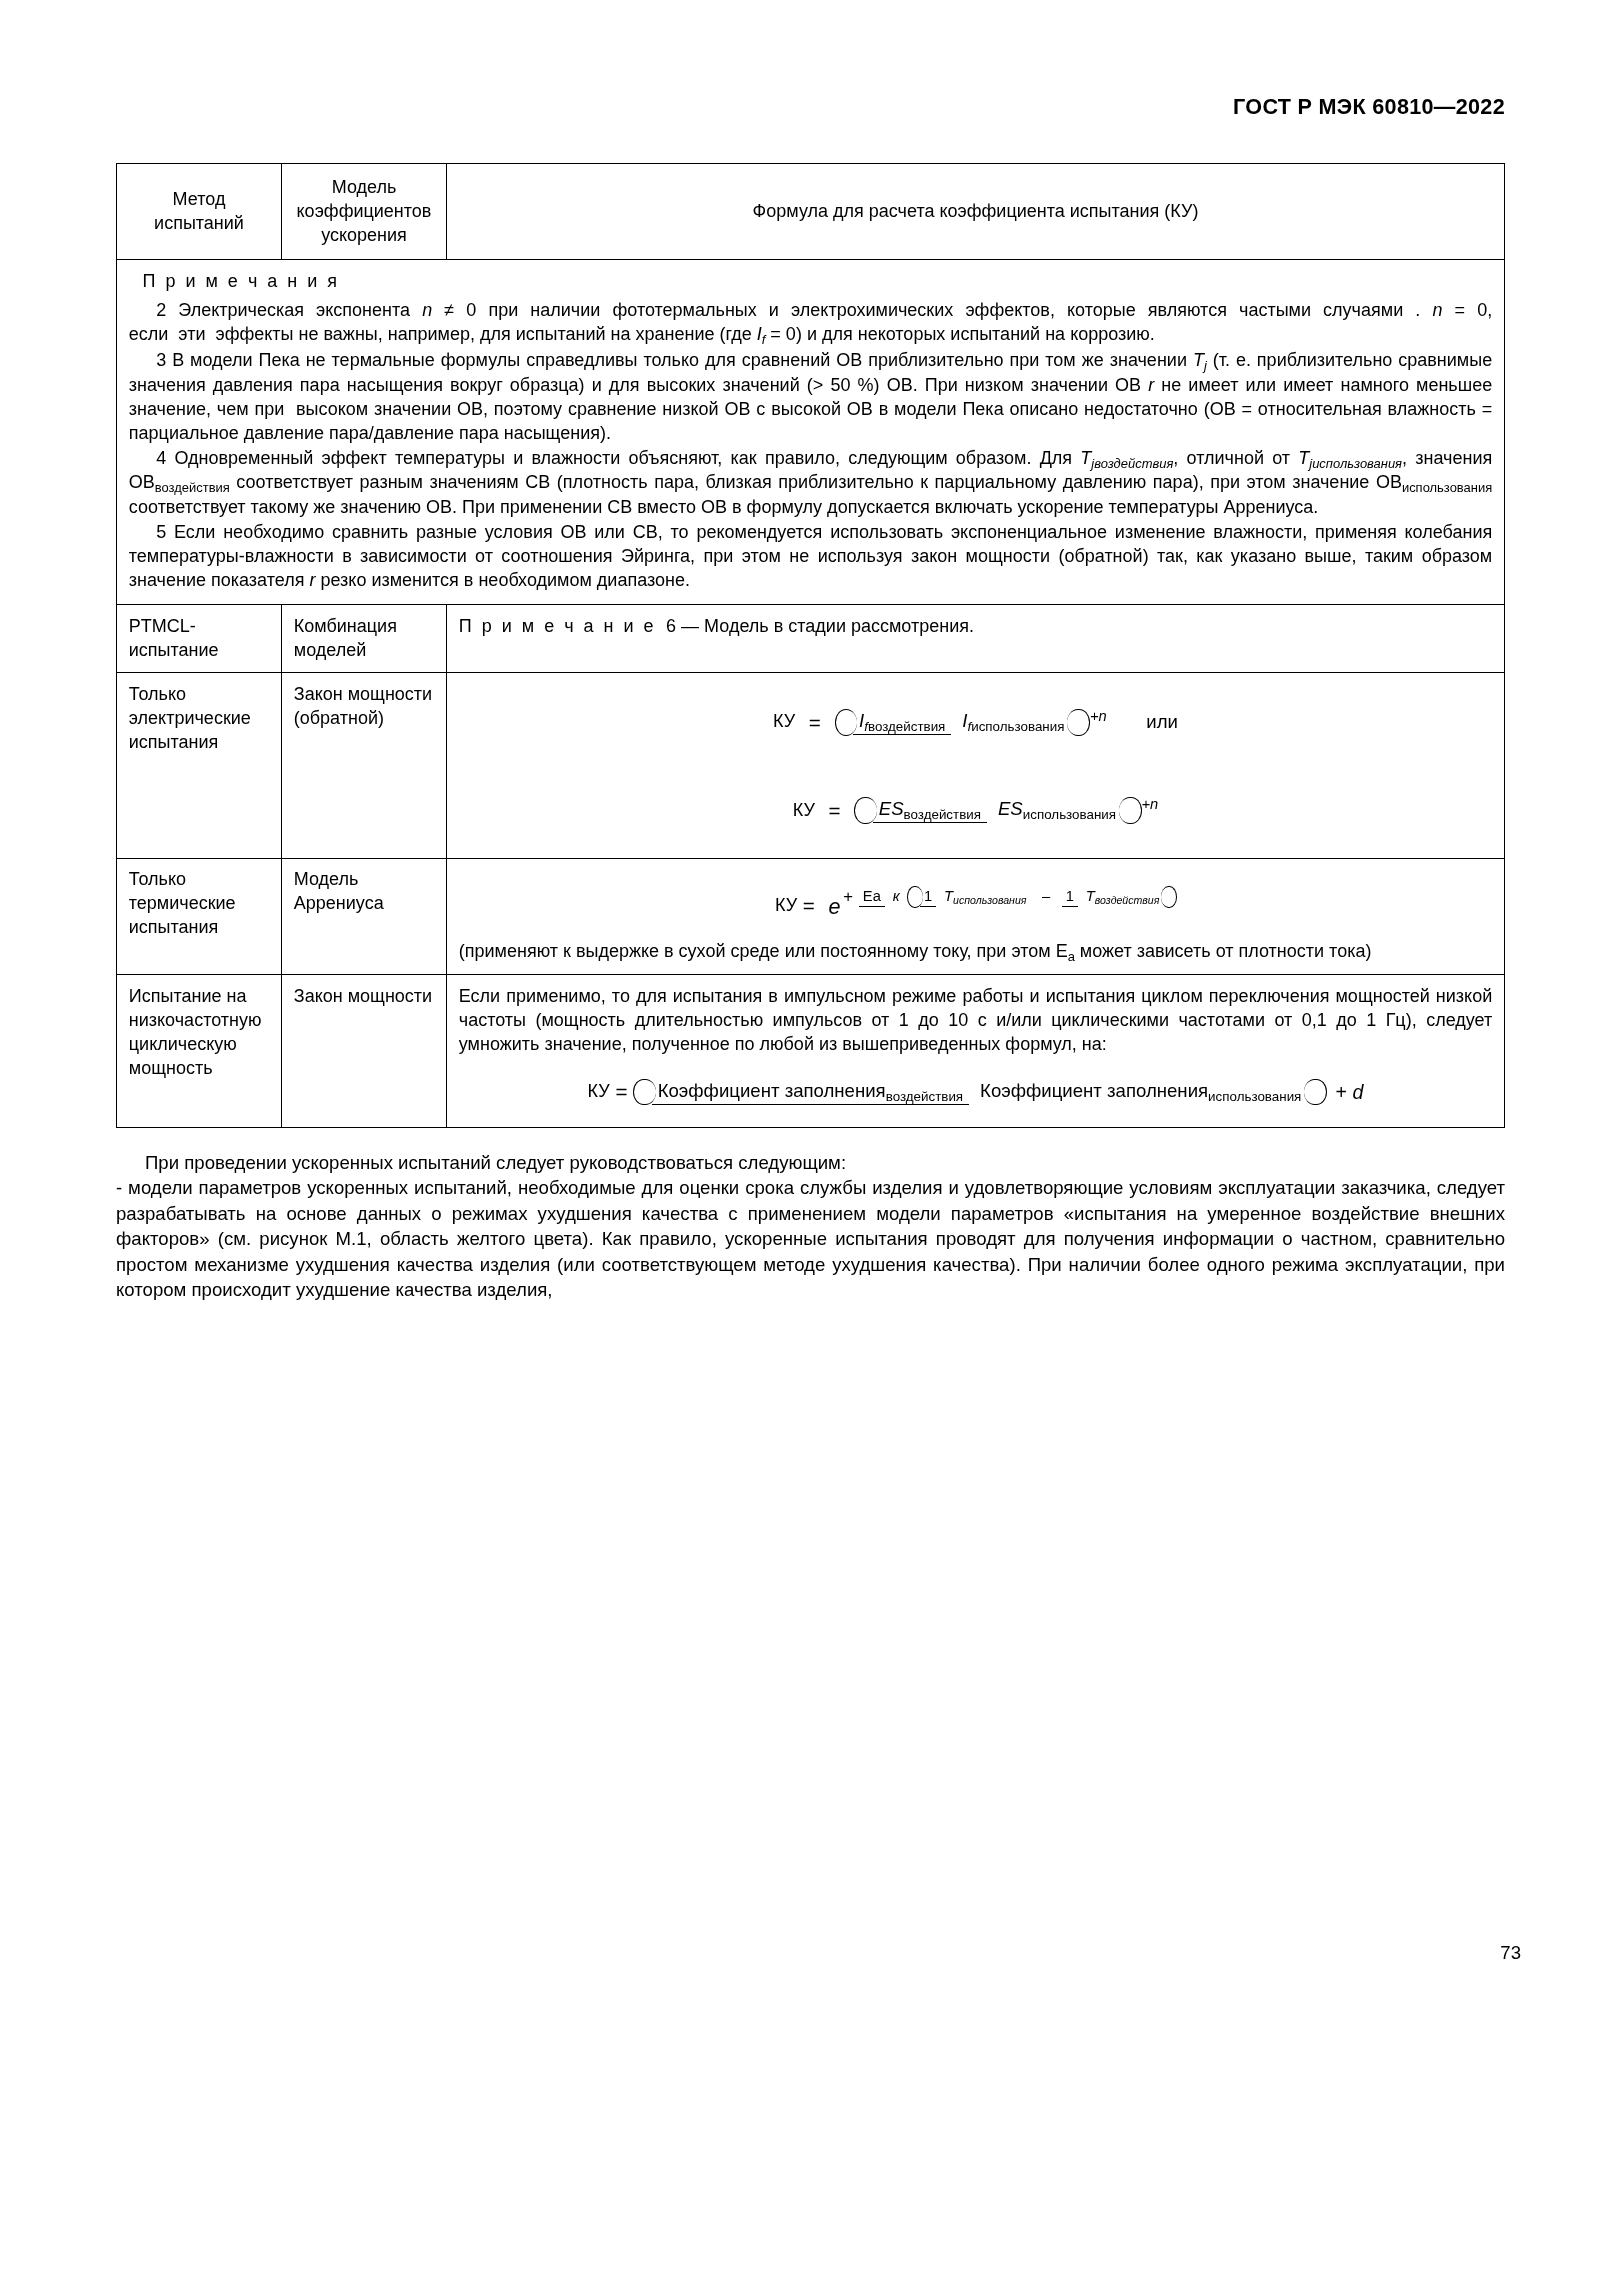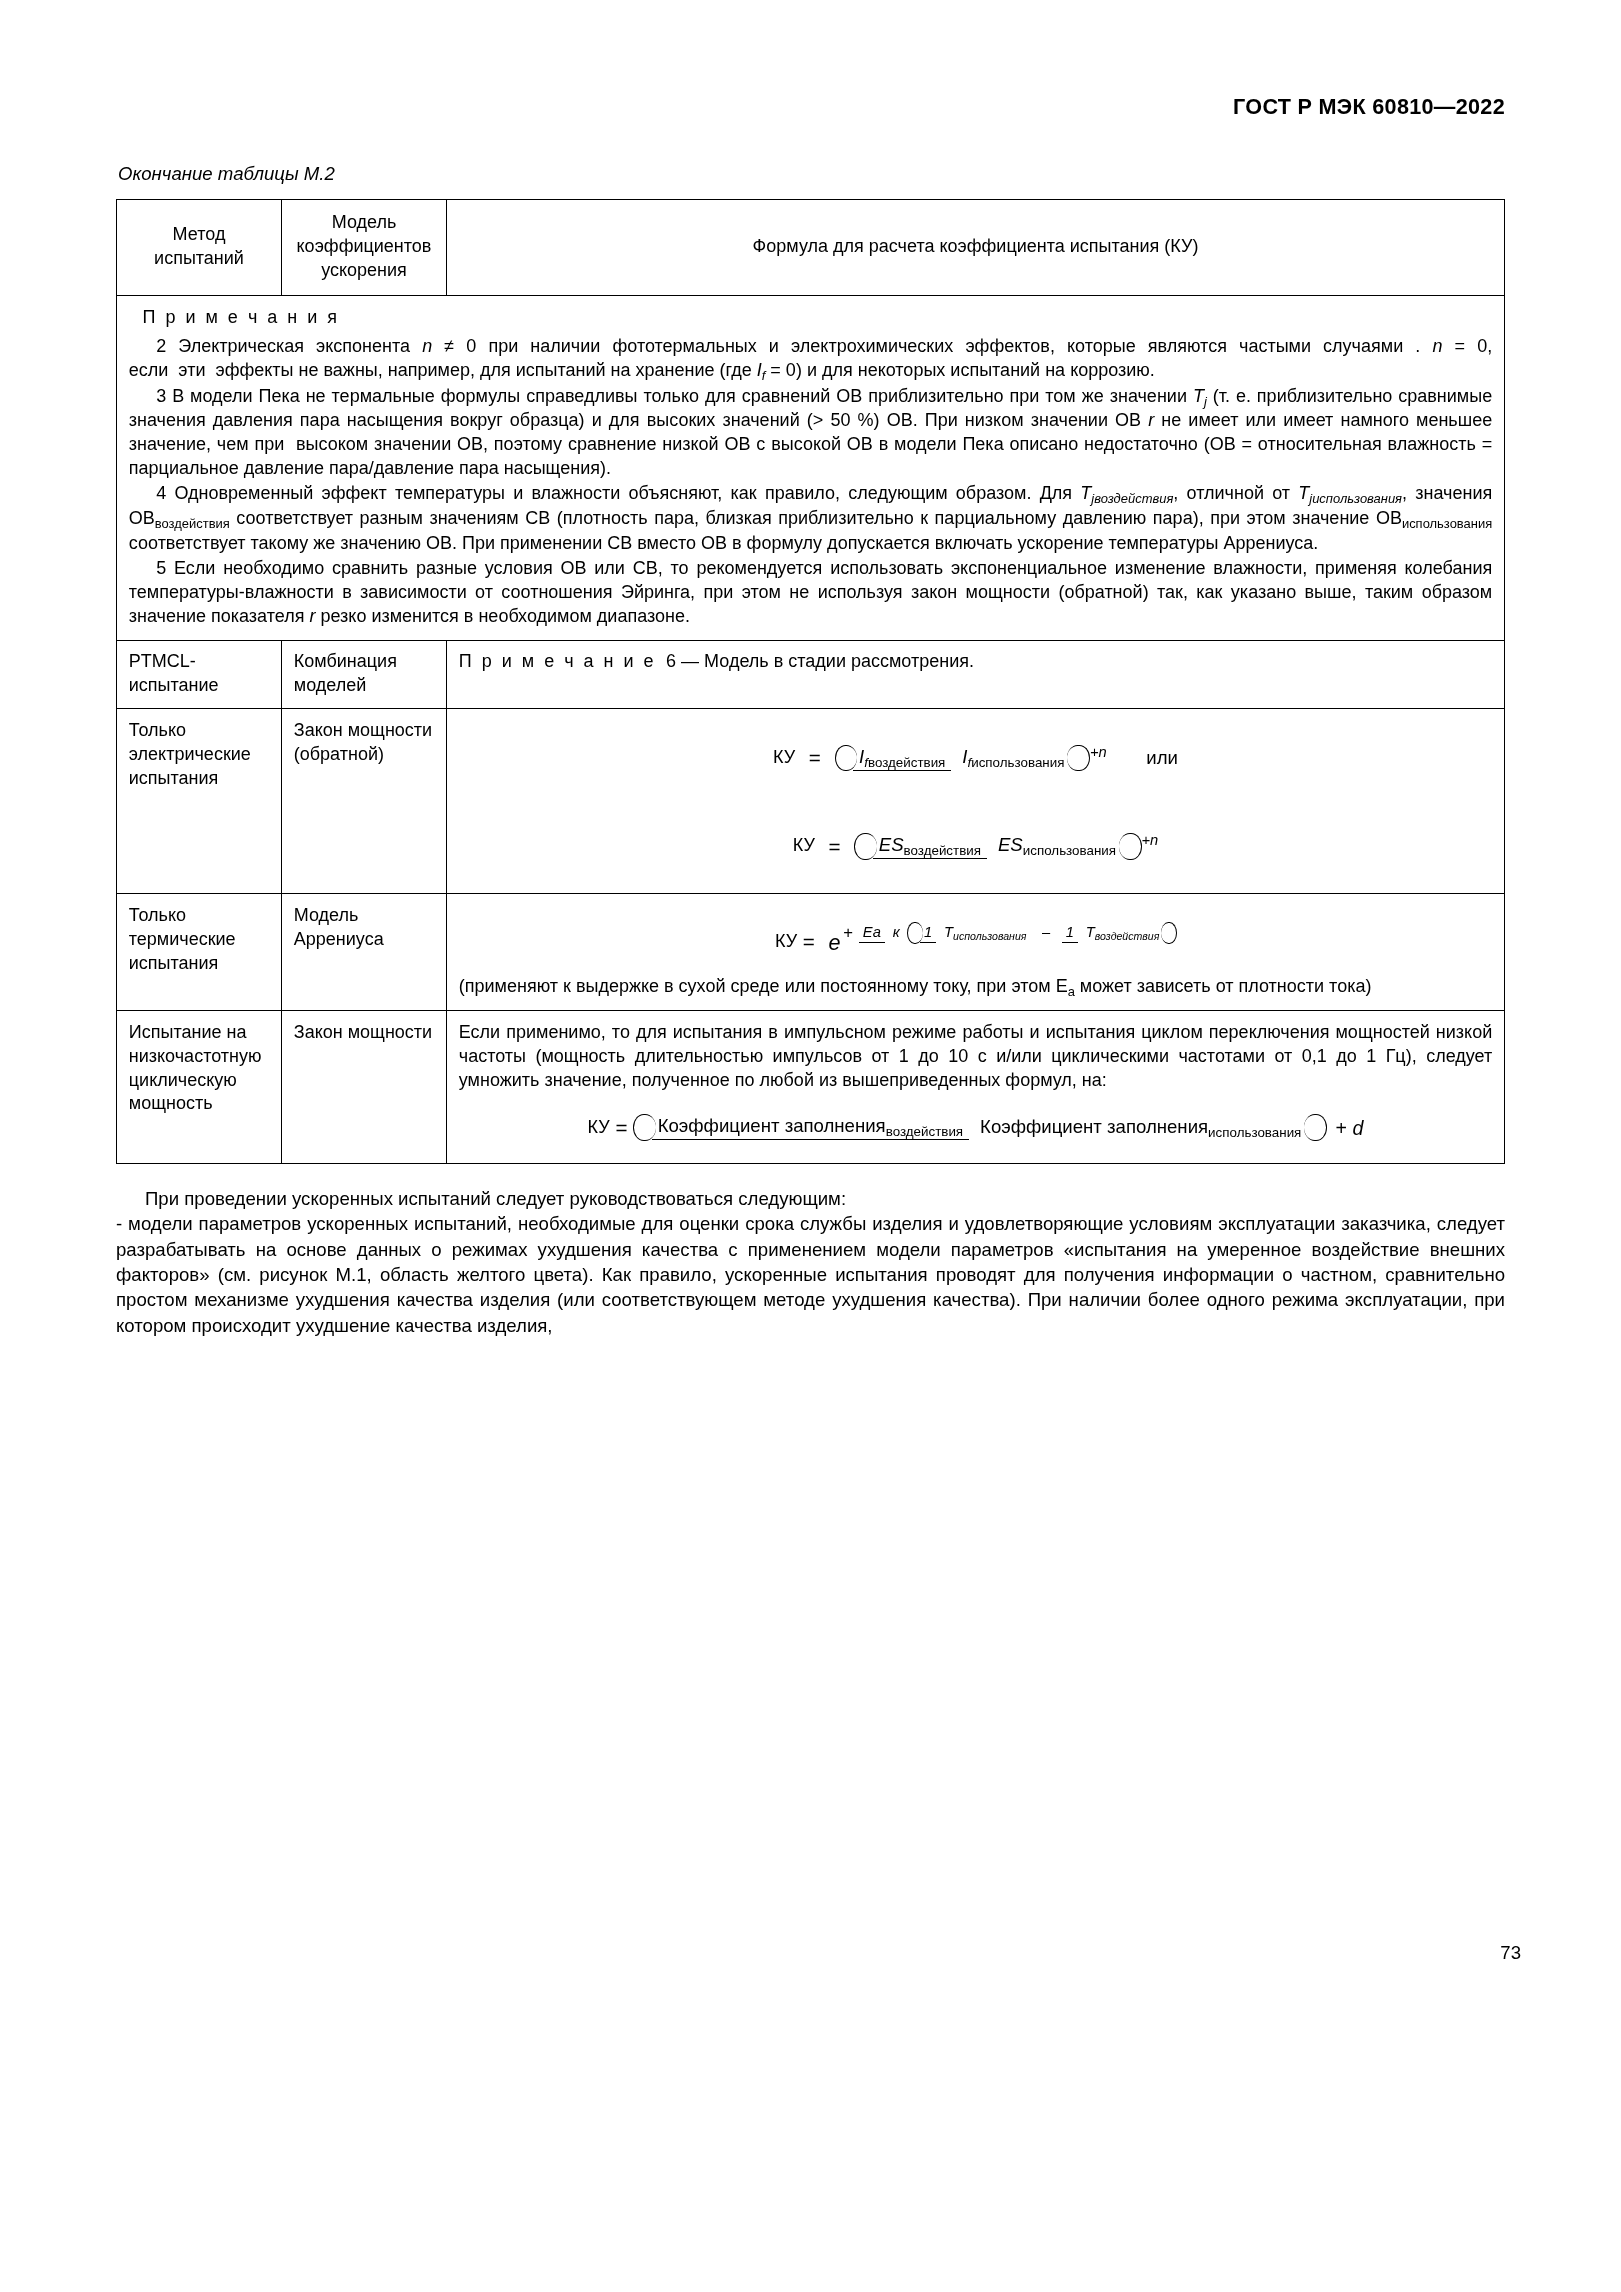--- a/index.html
+++ b/index.html
@@ -155,21 +155,20 @@
   .plus-sign { font-size: 16.7px; margin-right: 2px; }
   .small-frac {
     display: inline-block;
     text-align: center;
     font-size: 14.7px;
     padding: 0 3.9px;
   }
   .small-frac .num {
     border-bottom: 1.3px solid #000;
     padding: 0 3.9px 2px 3.9px;
-    font-style: italic;
   }
   .small-frac .den {
     padding: 2px 3.9px 0 3.9px;
     font-style: italic;
   }
   .paren-sm {
     position: relative;
     width: 8.8px;
     align-self: stretch;
   }
@@ -220,21 +219,20 @@
     font-size: 18.6px;
   }
 </style>
 </head>
 <body>
 
 <div class="page">
 
   <div class="header">ГОСТ Р МЭК 60810—2022</div>
 
-  <div class="table-caption">Окончание таблицы М.2</div>
 
   <table class="main">
     <colgroup>
       <col class="c1">
       <col class="c2">
       <col class="c3">
     </colgroup>
     <thead>
       <tr>
         <th>Метод испытаний</th>

